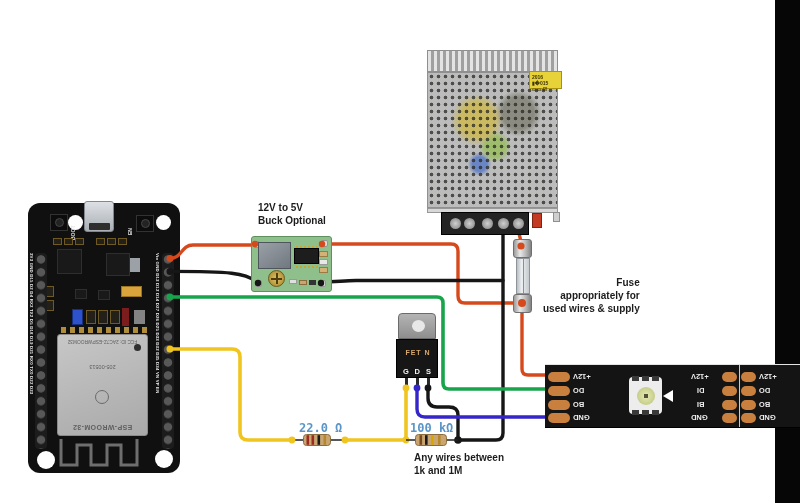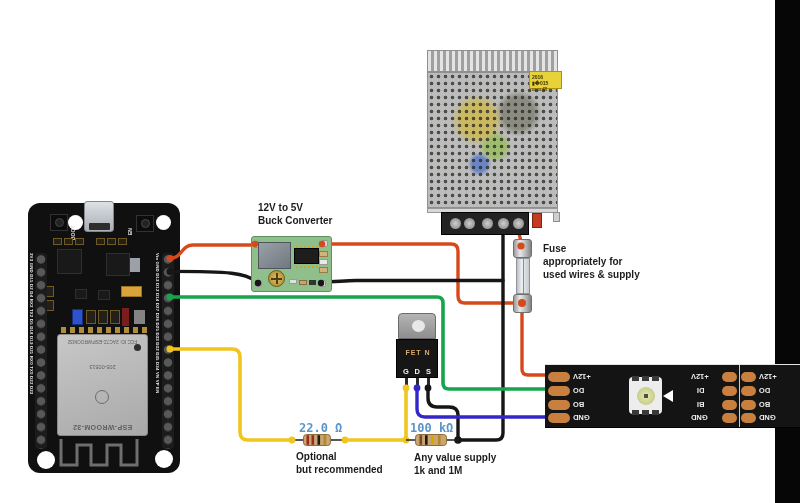--- a/index.html
+++ b/index.html
@@ -286,25 +286,24 @@
     <g>
       <path d="M406,440 H416 M446,440 H458" stroke="#222" stroke-width="1.6"></path>
       <rect x="415.5" y="434.5" width="31" height="11" rx="3" fill="#c9a671" stroke="#8a6b3e"></rect>
       <rect x="419.5" y="435.2" width="2.6" height="9.6" fill="#7a4a1e"></rect>
       <rect x="425" y="435.2" width="2.6" height="9.6" fill="#1a1a1a"></rect>
       <rect x="431" y="435.2" width="2.6" height="9.6" fill="#d7a500"></rect>
       <rect x="438" y="435.2" width="2.6" height="9.6" fill="#b5862a"></rect>
     </g>
   </svg>
 
-  <div class="lbl" style="left:258px;top:201px;"><span>12V to 5V</span><br><span>Buck Converter</span></div>
-
-  <div class="lbl" style="left:543px;top:242px;"><span>Fuse</span><br><span>appropriately for</span><br><span>used wires &amp; supply</span></div>
+  <div class="lbl" style="left:258px;top:201px;"><span>12V to 5V</span><br><span>Buck Optional</span></div>
+
+  <div class="lbl" style="left:543px;top:276px;text-align:right;"><span>Fuse</span><br><span>appropriately for</span><br><span>used wires &amp; supply</span></div>
 
 
   <div class="val" style="left:299px;top:421px;">22.0 Ω</div>
   <div class="val" style="left:410px;top:421px;">100 kΩ</div>
 
-  <div class="lbl" style="left:296px;top:450px;"><span>Optional</span><br><span>but recommended</span></div>
-
-  <div class="lbl" style="left:414px;top:451px;"><span>Any value supply</span><br><span>1k and 1M</span></div>
+
+  <div class="lbl" style="left:414px;top:451px;"><span>Any wires between</span><br><span>1k and 1M</span></div>
 
 </div>
 
 </body></html>

